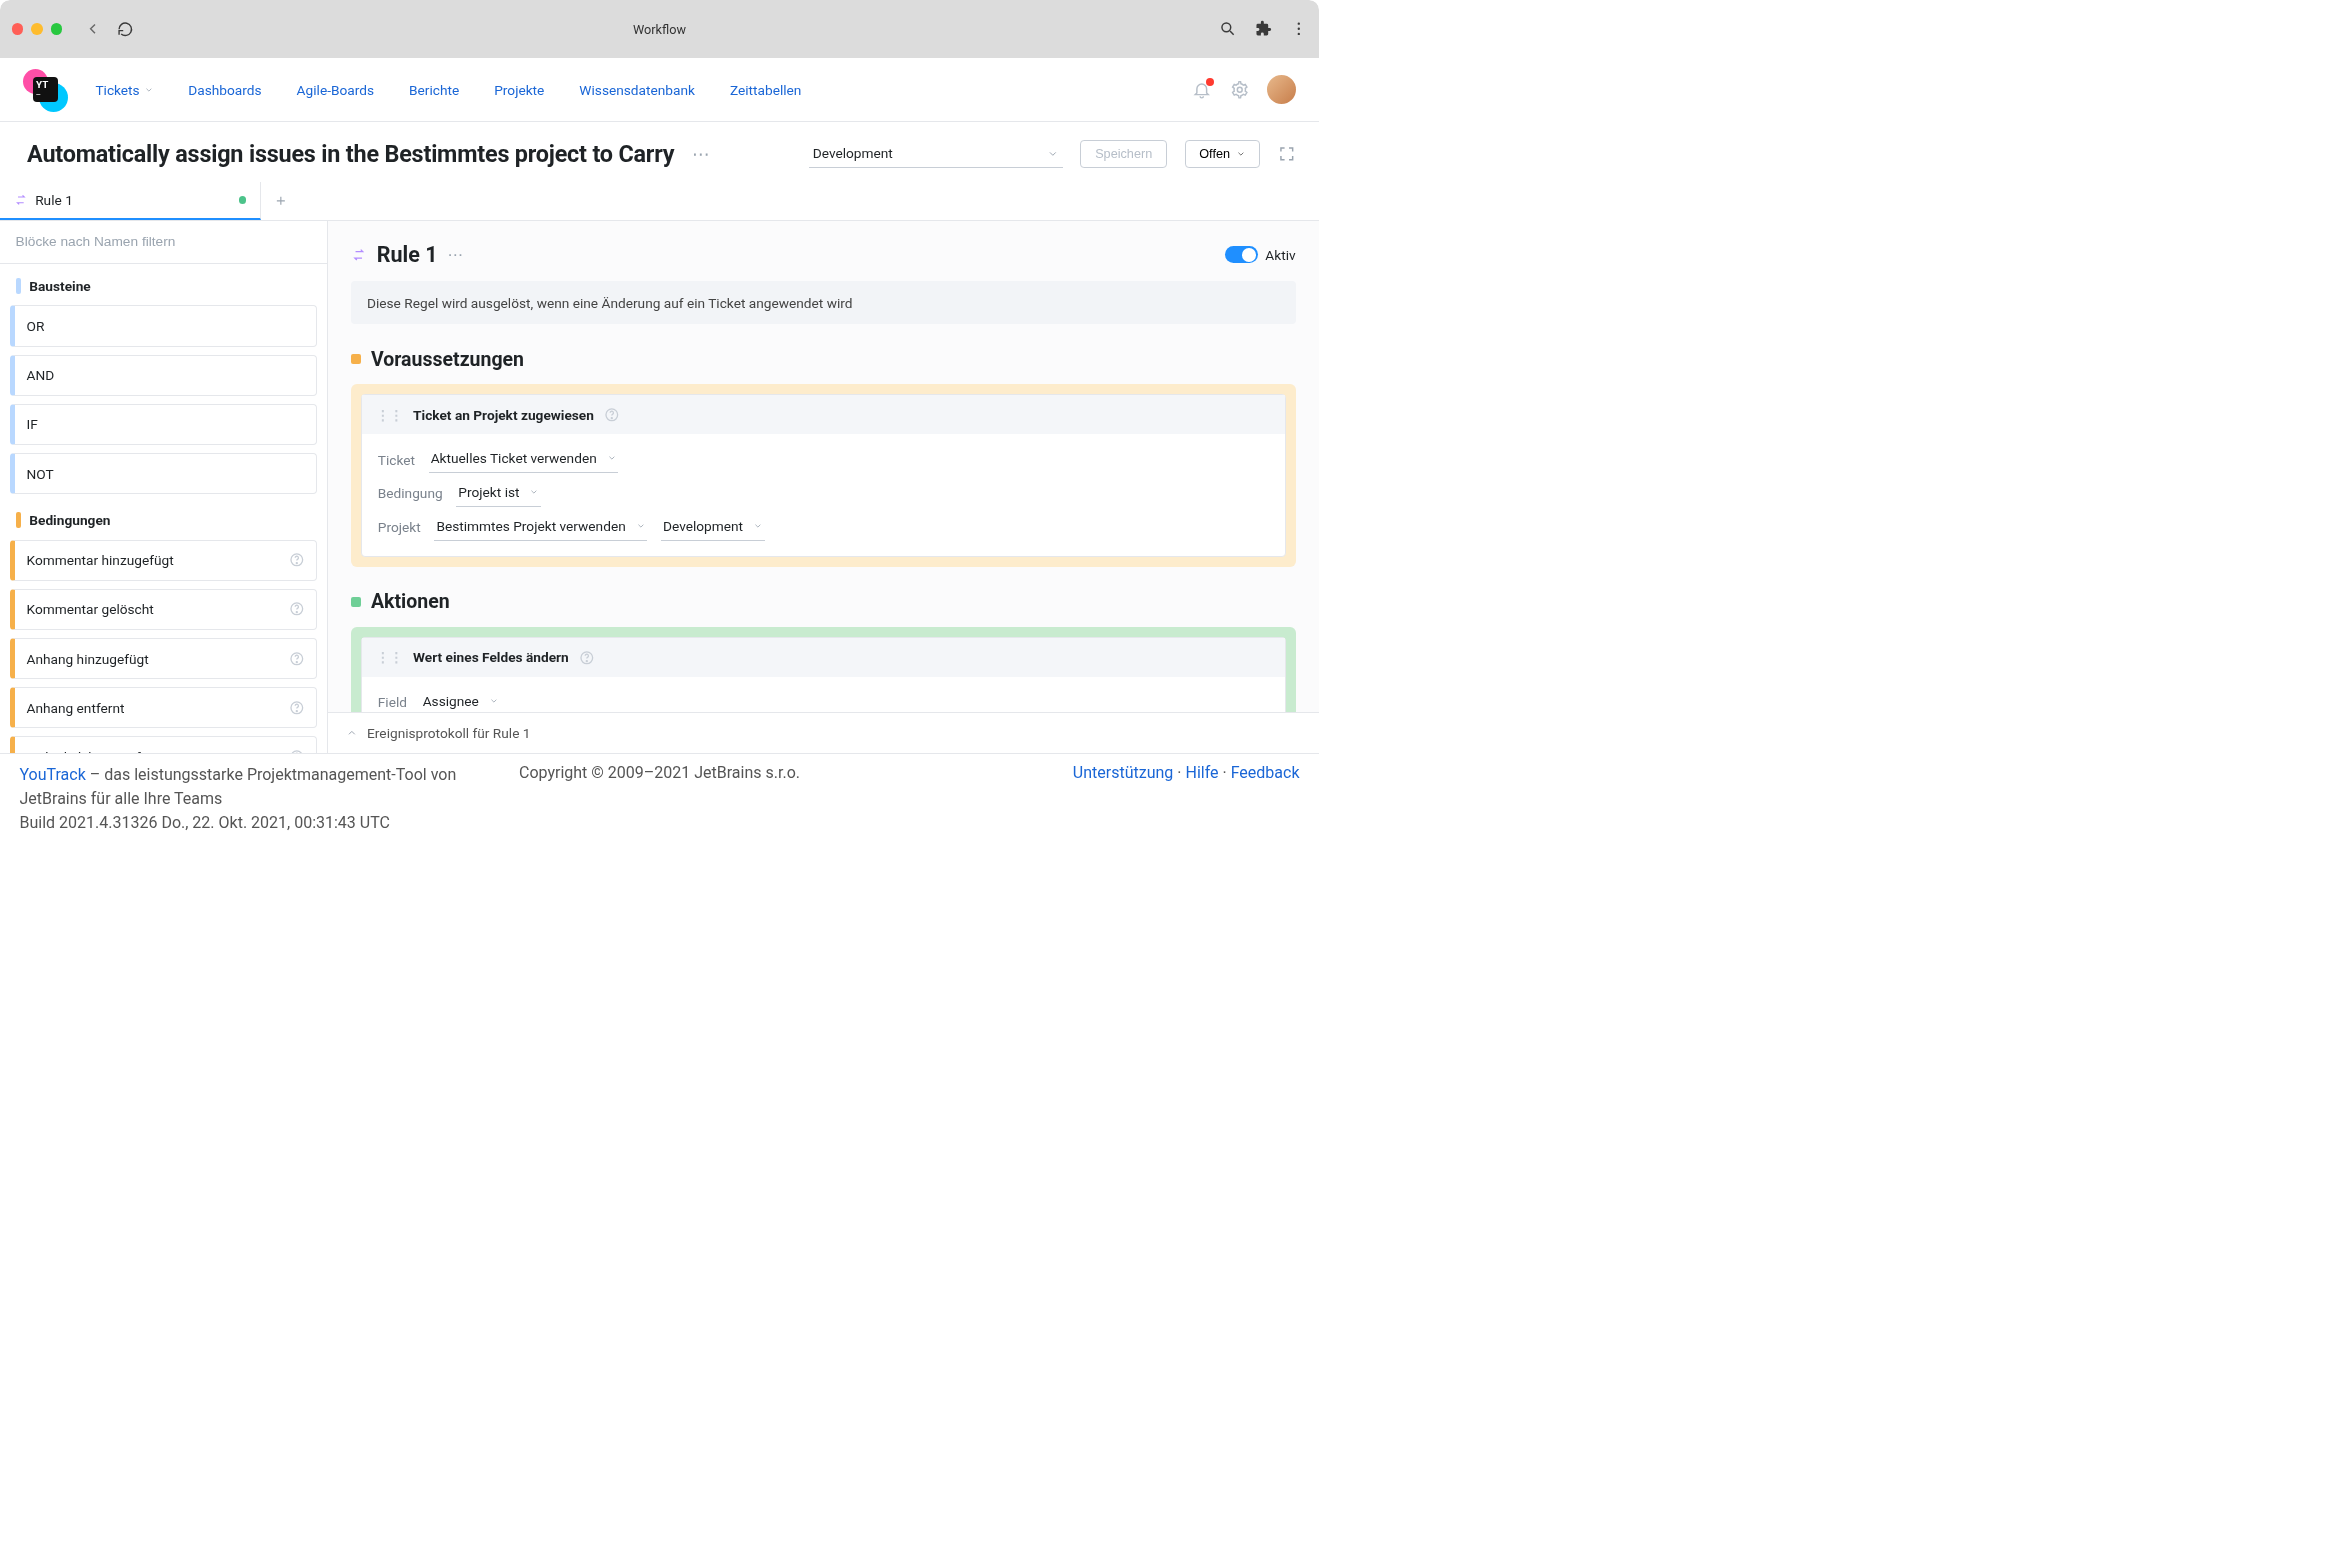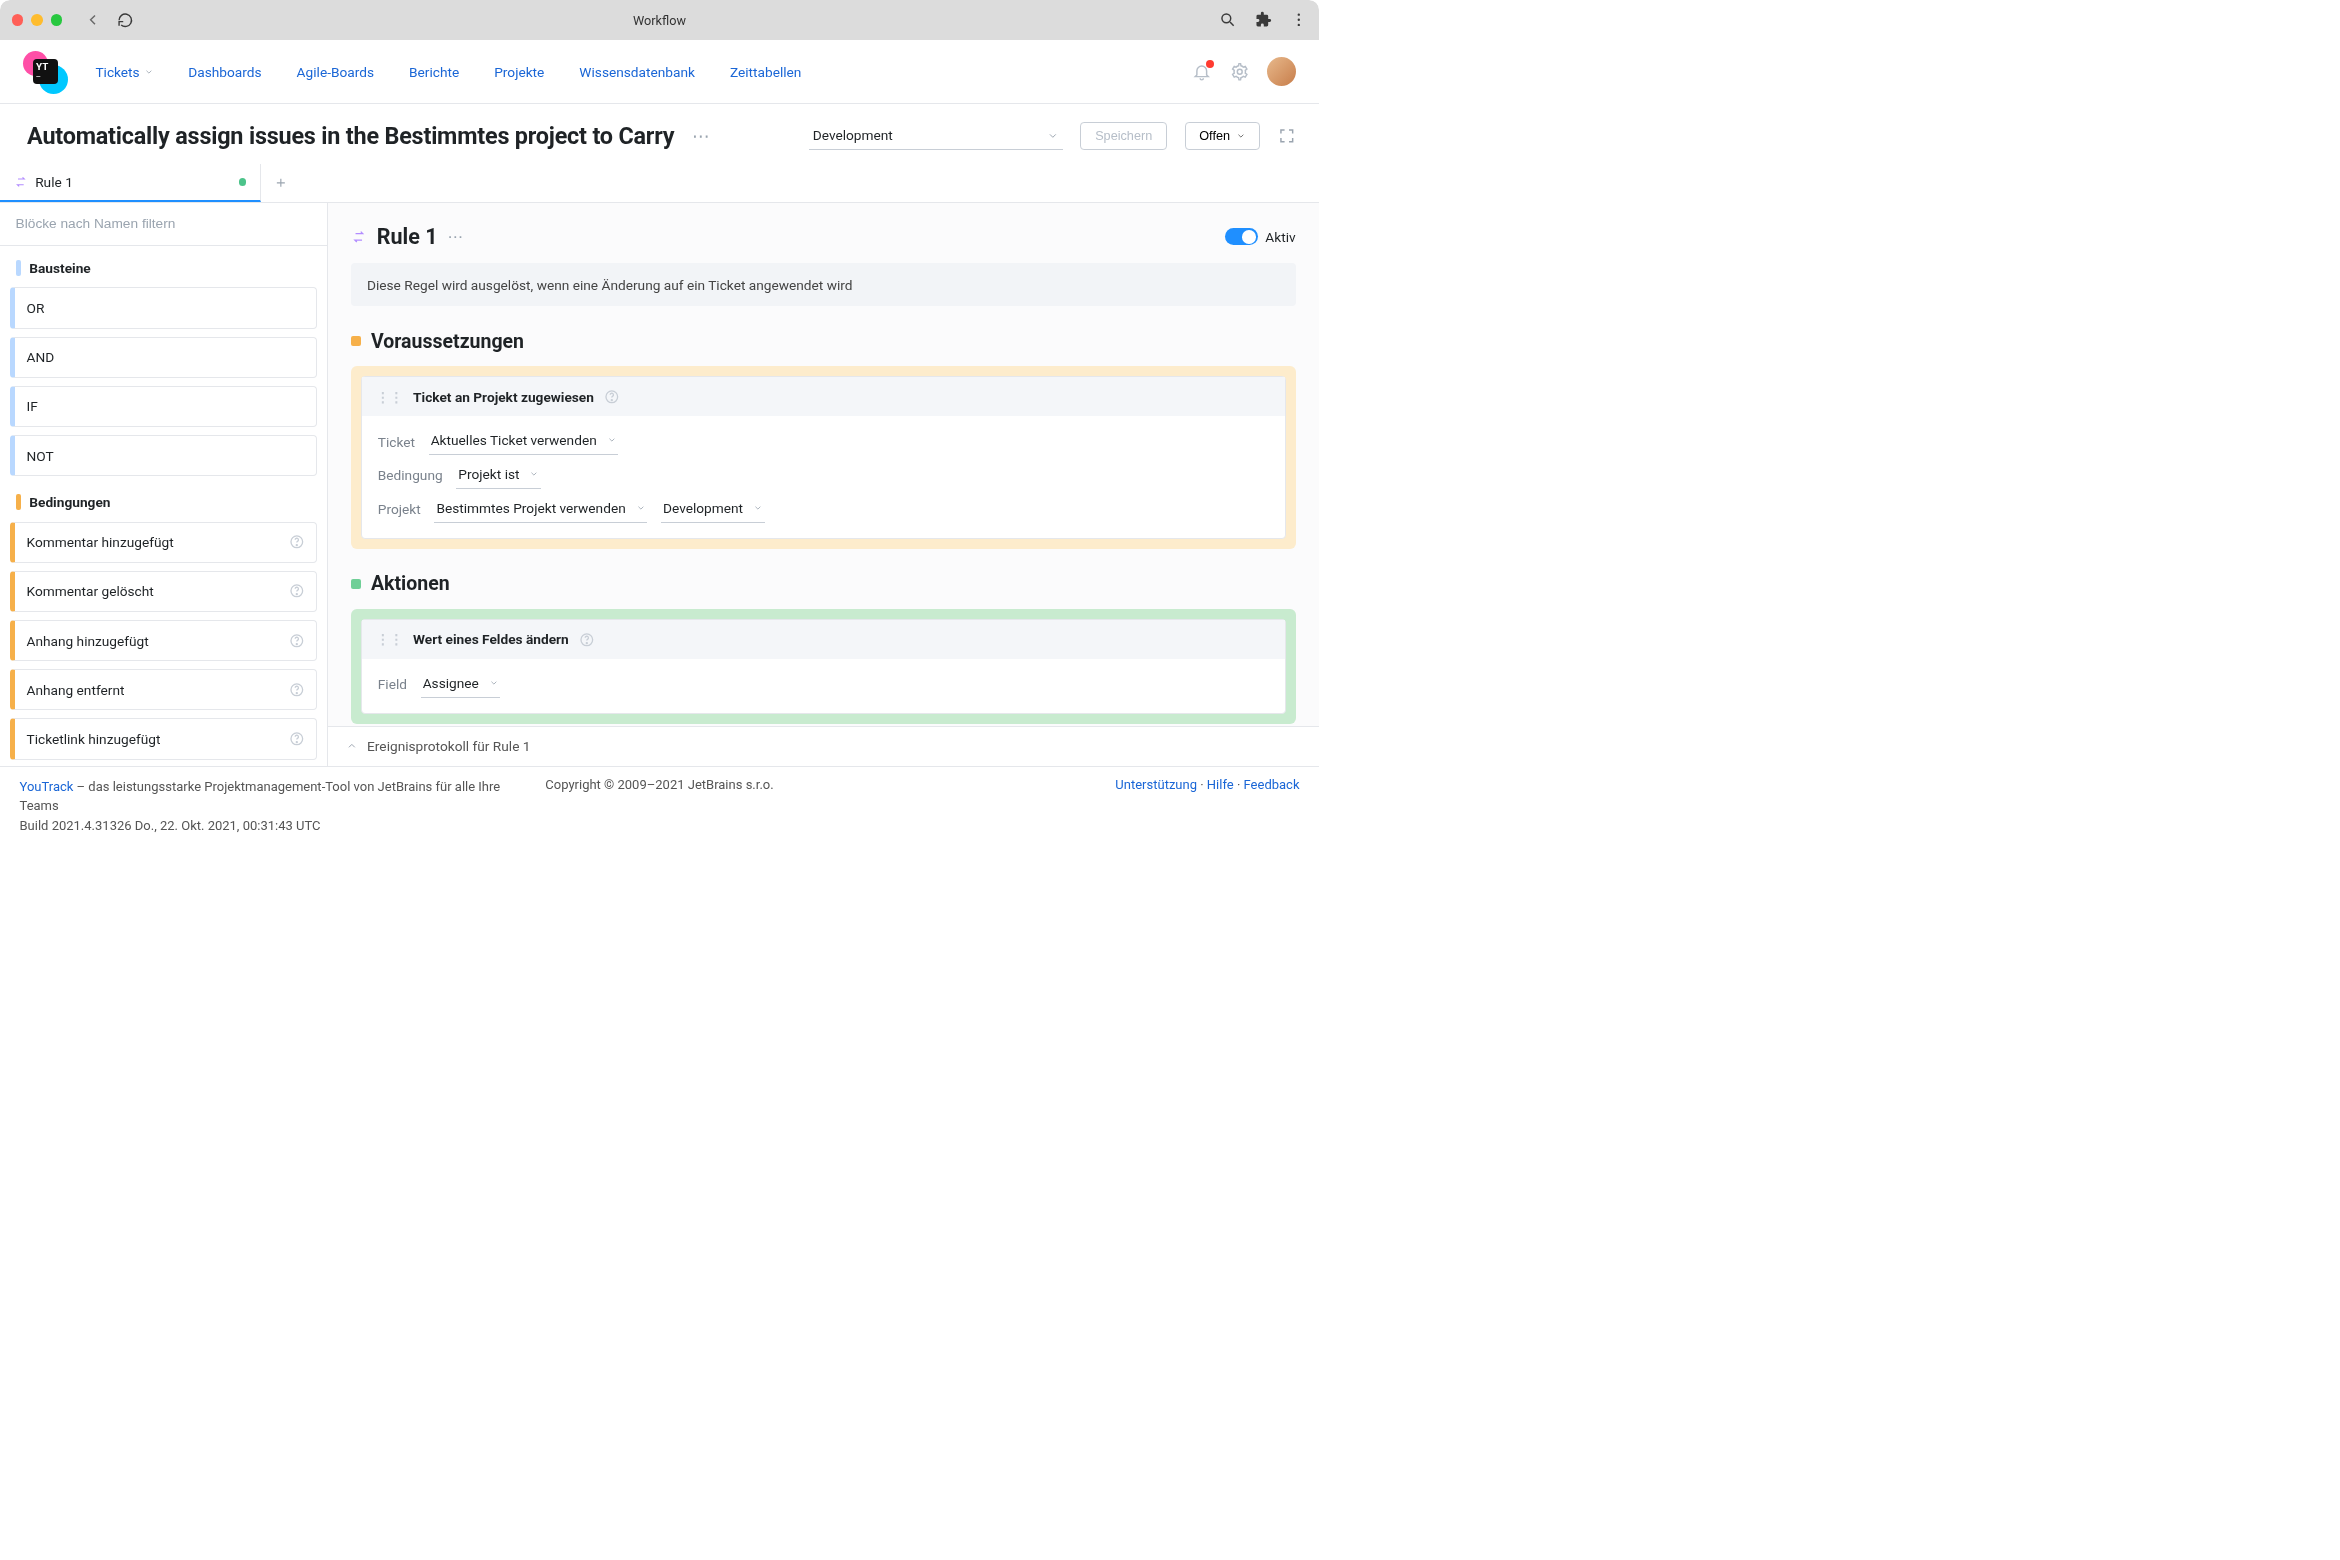--- a/index.html
+++ b/index.html
@@ -12,21 +12,21 @@
     display: flex;
     flex-direction: column;
     height: 847px;
     width: 1319px;
     overflow: hidden;
     border-radius: 9.8px;
   }
 
   
   .chrome {
-    height: 40px;
+    height: 58px;
     background: #dcdcdc;
     display: flex;
     align-items: center;
     padding: 0 11.7px;
     gap: 13.7px;
     position: relative;
     border-top-left-radius: 9.8px;
     border-top-right-radius: 9.8px;
   }
   .traffic { display:flex; gap:7.8px; }
@@ -197,21 +197,21 @@
   }
 
   
   .footer{
     border-top:1px solid #e5e7eb;
     padding:9.8px 19.5px 11.7px;
     display:grid;
     grid-template-columns:1fr auto 1fr;
     column-gap:11px;
     align-items:start;
-    font-size:13px;color:#555;
+    font-size:16px;color:#555;
   }
   .footer .left{line-height:1.5;}
   .footer .left .brand{color:#1a66d6;}
   .footer .center{justify-self:center;color:#555;}
   .footer .right{justify-self:end;}
   .footer a{color:#1a66d6;cursor:pointer;}
 
   svg{display:block;}
 </style>
 </head>

